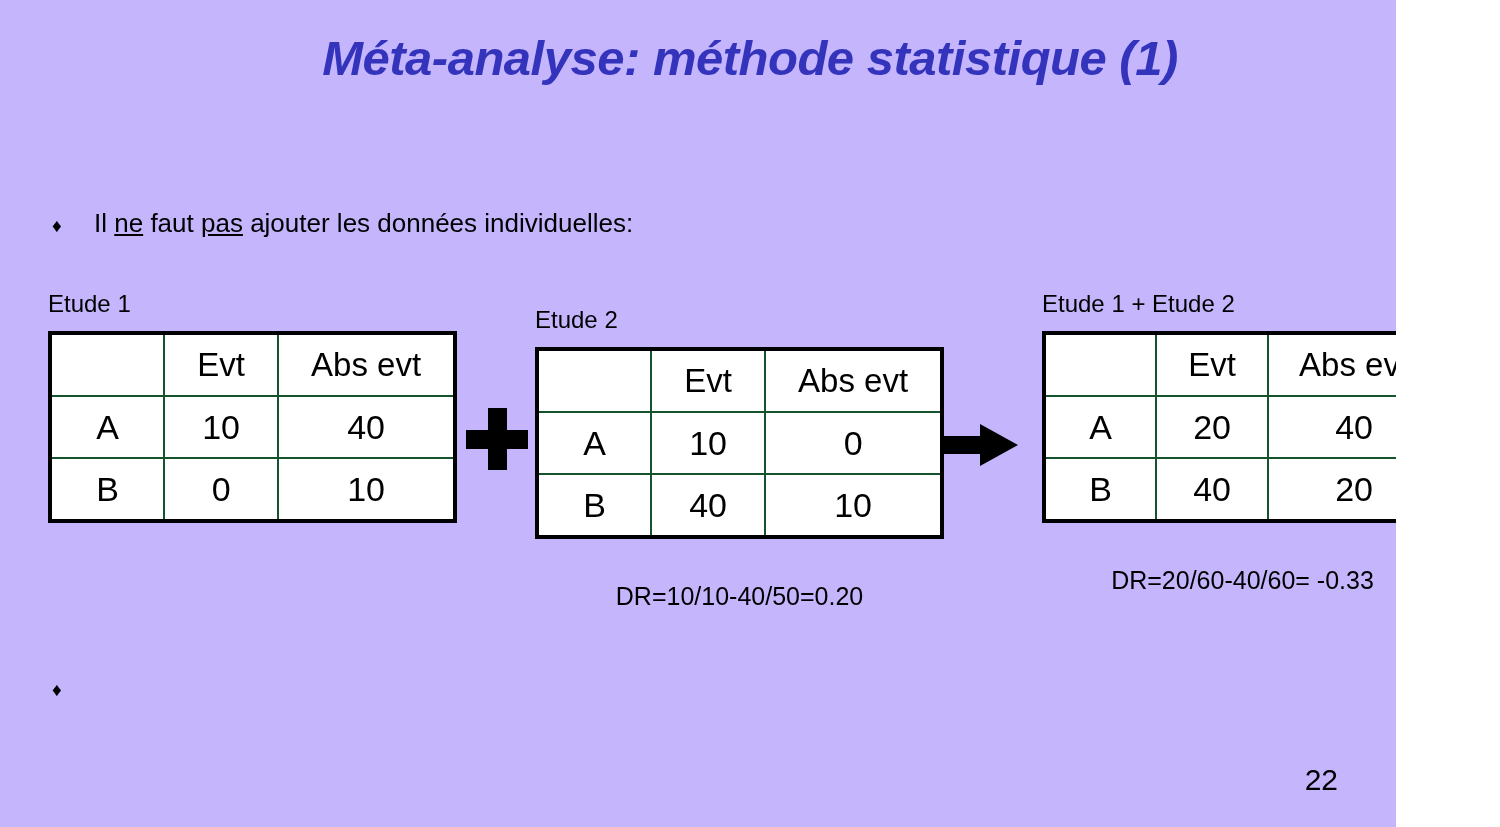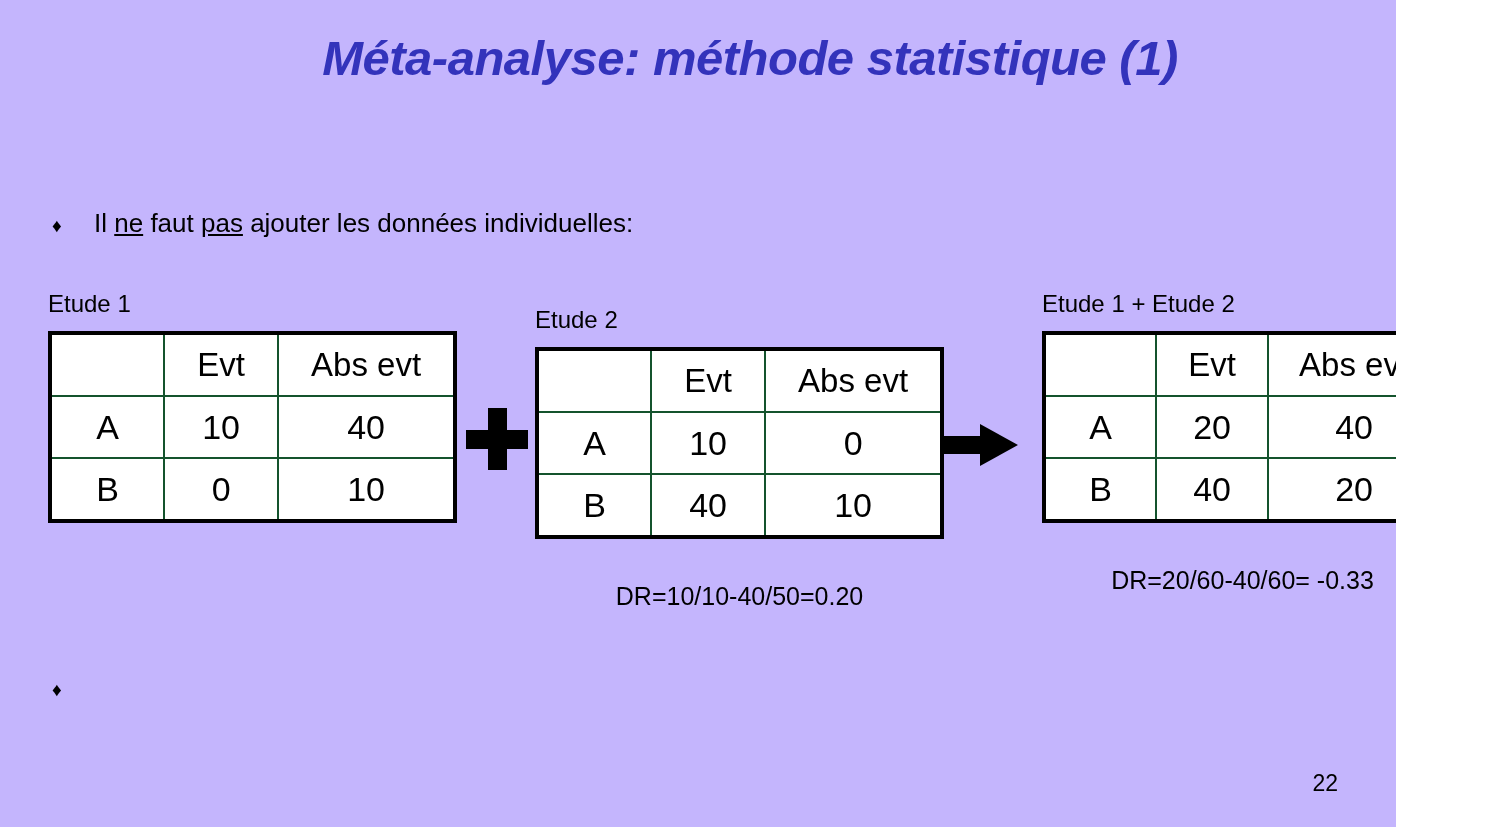--- a/index.html
+++ b/index.html
@@ -144,21 +144,21 @@
     border-top: 21px solid transparent;
     border-bottom: 21px solid transparent;
     border-left: 38px solid #000;
   }
 
   
   #page-number {
     position: absolute;
     right: 58px;
     bottom: 30px;
-    font-size: 23px;
+    font-size: 30px;
     color: #000;
   }
 </style>
 </head>
 <body>
 
 <div id="slide">
 
   <div id="slide-title">Méta-analyse: méthode statistique (1)</div>
 

